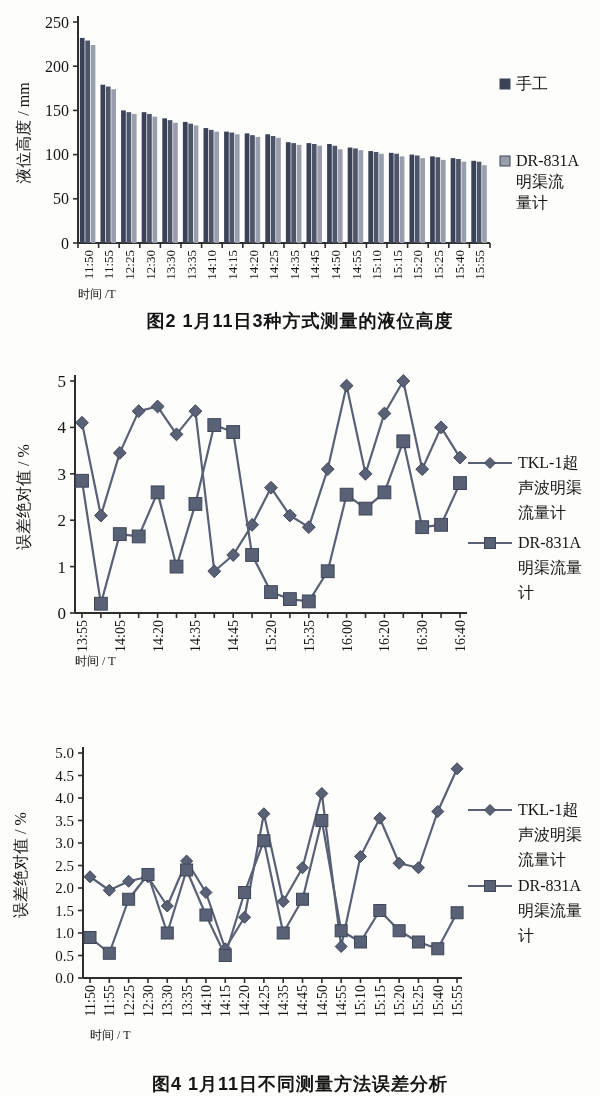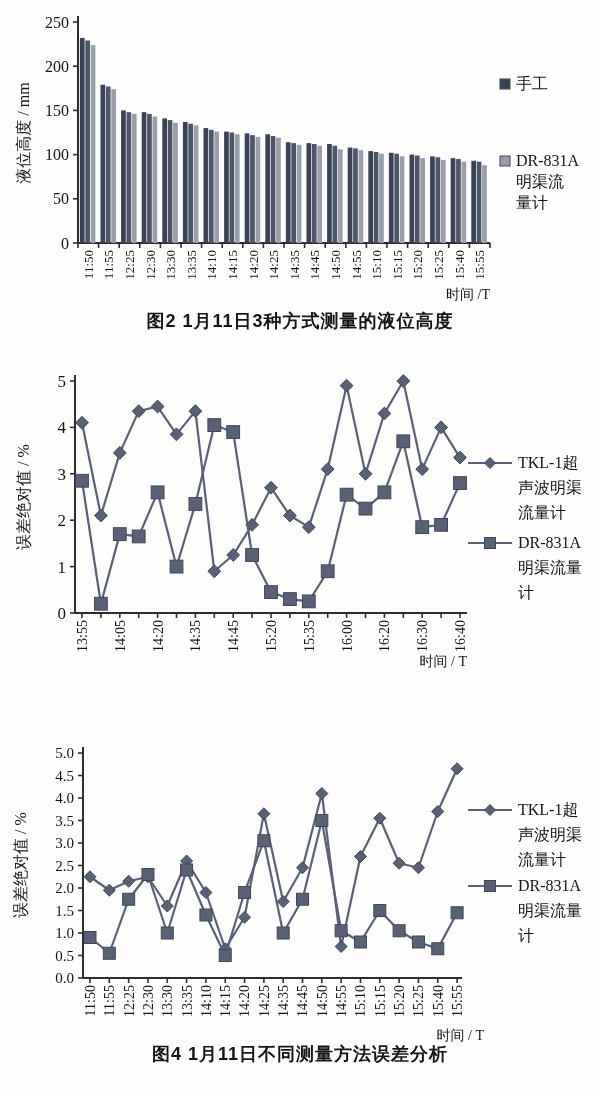--- a/index.html
+++ b/index.html
@@ -3,21 +3,21 @@
 <meta charset="utf-8">
 <style>
   html,body{margin:0;padding:0;background:#ffffff;}
   .page{position:relative;width:600px;height:1096px;background:#fdfdfc;overflow:hidden;
         font-family:"Liberation Serif","DejaVu Serif",serif;color:#151515;}
   .fig{position:absolute;left:0;width:600px;}
   .fig svg{position:absolute;left:0;top:0;}
   svg text{font-family:"Liberation Serif","DejaVu Serif",serif;fill:#151515;}
   .ylab{position:absolute;width:140px;height:22px;text-align:center;font-size:16px;
         transform:rotate(-90deg);white-space:nowrap;}
-  .xlab{position:absolute;height:22px;text-align:right;font-size:14px;}
+  .xlab{position:absolute;height:22px;text-align:left;font-size:12px;}
   .caption{position:absolute;left:0;width:600px;text-align:center;
            font-family:"Liberation Sans","DejaVu Sans",sans-serif;
            font-weight:700;font-size:18px;letter-spacing:1px;}
 </style>
 </head>
 <body>
 
 <div class="page">
 
   <div class="fig" style="top:0;height:350px;">
@@ -408,16 +408,16 @@
           <text x="518" y="137" font-size="16">流量计</text>
           <line x1="468" y1="158" x2="512" y2="158" stroke="#596176" stroke-width="2.2"></line>
           <rect x="484.5" y="152.5" width="11" height="11" fill="#596176" stroke="#3f4658" stroke-width="1"></rect>
           <text x="518" y="163" font-size="16">DR-831A</text>
           <text x="518" y="188" font-size="16">明渠流量</text>
           <text x="518" y="213" font-size="16">计</text>
         </g>
       </svg>
     <div class="ylab" style="left:-48px;top:126px;">误差绝对值 / %</div>
     <div class="xlab" style="left:90px;top:299px;width:394px;">时间 / T</div>
-    <div class="caption" style="top:314px;">图4  1月11日不同测量方法误差分析</div>
+    <div class="caption" style="top:344px;">图4  1月11日不同测量方法误差分析</div>
   </div>
 
 </div>
 
 </body></html>

